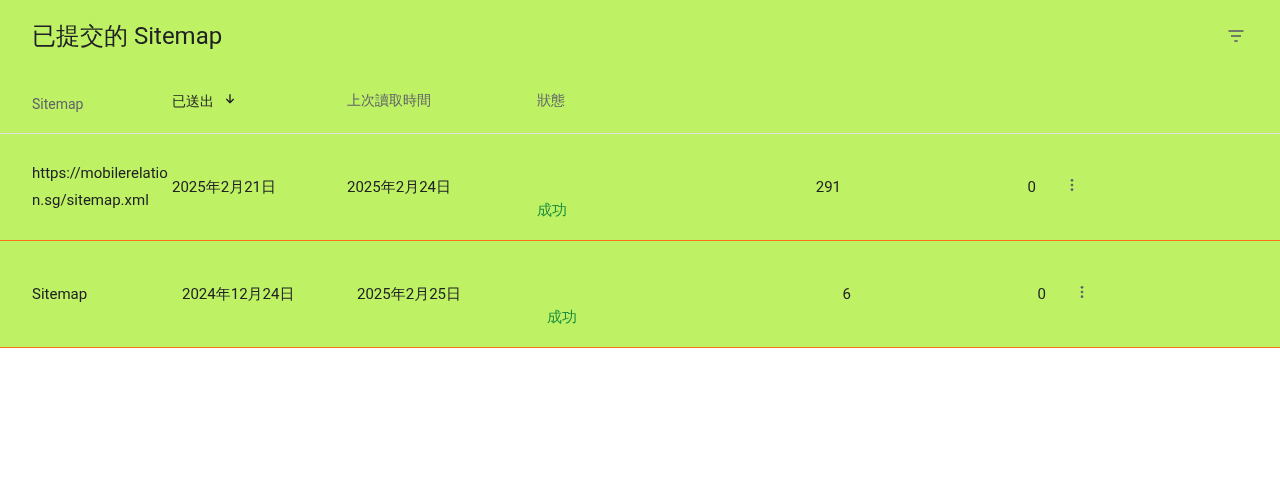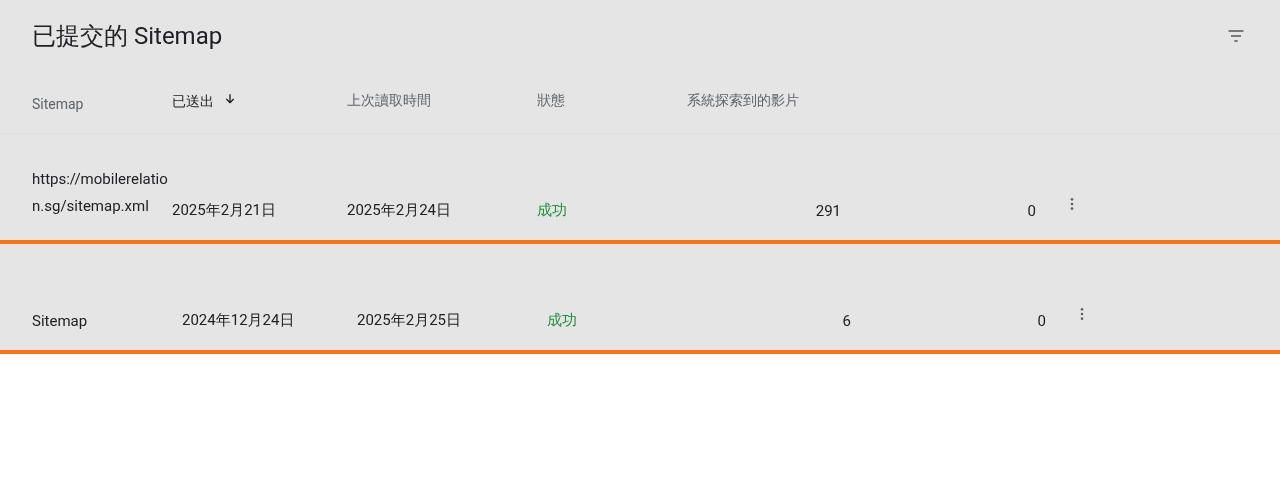--- a/index.html
+++ b/index.html
@@ -7,21 +7,21 @@
       padding: 0;
       box-sizing: border-box;
     }
     body {
       font-family: -apple-system, BlinkMacSystemFont, "Segoe UI", Roboto, "Helvetica Neue", Arial, sans-serif;
       background: #fff;
       color: #202124;
     }
     .container {
       width: 1280px;
-      background: #e5e5e5;
+      background: #bef264;
     }
     .header {
       display: flex;
       justify-content: space-between;
       align-items: center;
       padding: 20px 32px 24px 32px;
     }
     .page-title {
       font-size: 24px;
       font-weight: 400;
@@ -42,24 +42,24 @@
     .table-header {
       display: flex;
       padding: 16px 32px;
       border-bottom: 1px solid #e0e0e0;
       color: #5f6368;
       font-size: 14px;
     }
     .table-row {
       display: flex;
       padding: 20px 32px;
-      border-bottom: 4px solid #f97316;
+      border-bottom: 1px solid #f97316;
       font-size: 15px;
       color: #202124;
-      align-items: flex-end;
+      align-items: center;
     }
     .col-sitemap {
       width: 140px;
       flex-shrink: 0;
       word-break: break-all;
       line-height: 1.8;
     }
     .col-type {
       width: 150px;
       flex-shrink: 0;
@@ -142,21 +142,20 @@
           <span>已送出</span>
           <span class="arrow-down">
             <svg width="16" height="16" viewBox="0 0 24 24" fill="currentColor">
               <path d="M12 4v12m0 0l-5-5m5 5l5-5" stroke="currentColor" stroke-width="2" fill="none" stroke-linecap="round" stroke-linejoin="round"></path>
             </svg>
           </span>
         </span>
       </div>
       <div class="col-lastread">上次讀取時間</div>
       <div class="col-status">狀態</div>
-      <div class="col-videos">系統探索到的影片</div>
       <div class="col-actions"></div>
     </div>
 
     <div class="table-row">
       <div class="col-sitemap">https://mobilerelation.sg/sitemap.xml</div>
       <div class="col-submitted">2025年2月21日</div>
       <div class="col-lastread">2025年2月24日</div>
       <div class="col-status status-success">成功</div>
       <div class="col-pages">291</div>
       <div class="col-videos">0</div>

